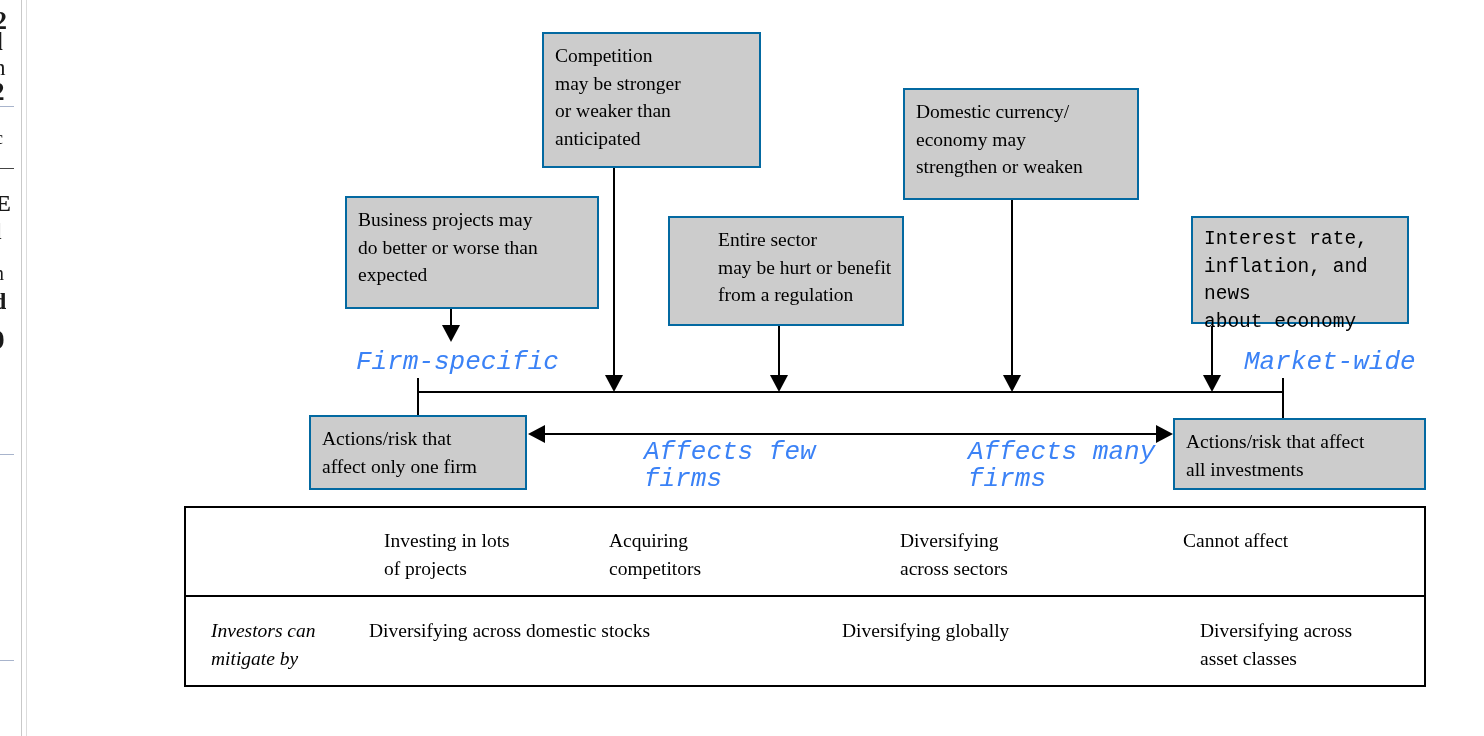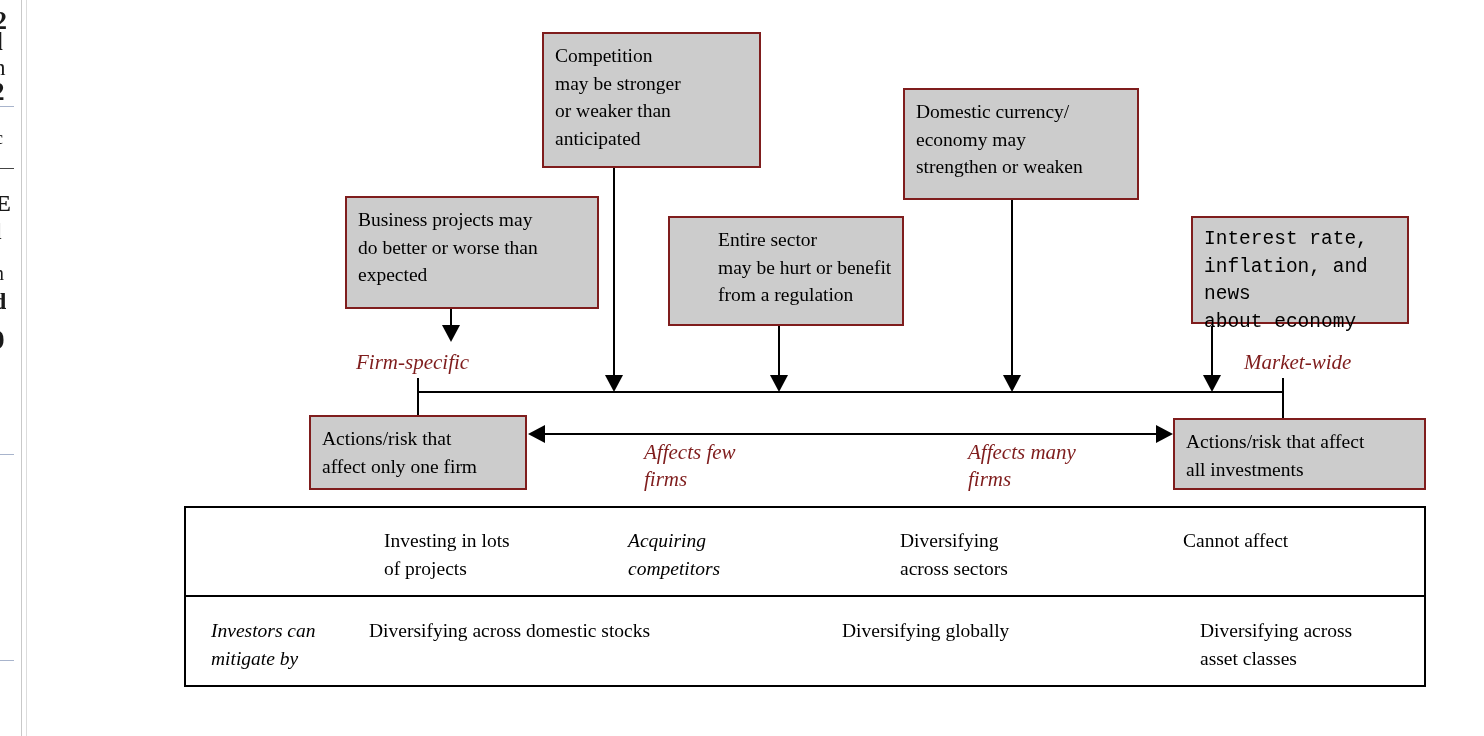--- a/index.html
+++ b/index.html
@@ -50,21 +50,21 @@
     width: 14px;
     height: 1px;
     background: #444;
   }
   .frag-sep.light { background: #a8b4cc; }
 
   
   .gbox {
     position: absolute;
     background: #cccccc;
-    border: 2px solid #7f1d1d;
+    border: 2px solid #0369a1;
     box-sizing: border-box;
     padding: 8px 10px 8px 11px;
     font-size: 19.5px;
     line-height: 27.5px;
     white-space: pre-line;
   }
 
   
   .vline {
     position: absolute;
@@ -95,24 +95,25 @@
     width: 0; height: 0;
     border-top: 9px solid transparent;
     border-bottom: 9px solid transparent;
     border-left: 17px solid #000000;
   }
 
   
   .caption {
     position: absolute;
     font-style: italic;
-    font-size: 21px;
+    font-size: 26px;
     line-height: 27px;
     white-space: pre-line;
-    color: #7f1d1d;
+    color: #3b82f6;
+    font-family: Liberation Mono, monospace;
   }
 
   
   .table-outer {
     position: absolute;
     border: 2px solid #000000;
     box-sizing: border-box;
     background: #ffffff;
   }
   .table-divider {
@@ -216,21 +217,21 @@
 firms</div>
 
   <div class="caption" style="left:968px; top:439px; width:200px;">Affects many
 firms</div>
 
   <div class="table-outer" style="left:184px; top:506px; width:1242px; height:181px;"></div>
   <div class="table-divider" style="left:184px; top:595px; width:1242px;"></div>
 
   <div class="cell" style="left:384px; top:527px; width:230px;">Investing in lots
 of projects</div>
-  <div class="cell" style="left:628px; top:527px; width:230px;font-style:italic;">Acquiring
+  <div class="cell" style="left:609px; top:527px; width:230px;">Acquiring
 competitors</div>
   <div class="cell" style="left:900px; top:527px; width:230px;">Diversifying
 across sectors</div>
   <div class="cell" style="left:1183px; top:527px; width:230px;">Cannot affect</div>
 
   <div class="cell rowlabel" style="left:211px; top:617px; width:170px;">Investors can
 mitigate by</div>
   <div class="cell" style="left:369px; top:617px; width:400px;">Diversifying across domestic stocks</div>
   <div class="cell" style="left:842px; top:617px; width:300px;">Diversifying globally</div>
   <div class="cell" style="left:1200px; top:617px; width:250px;">Diversifying across

